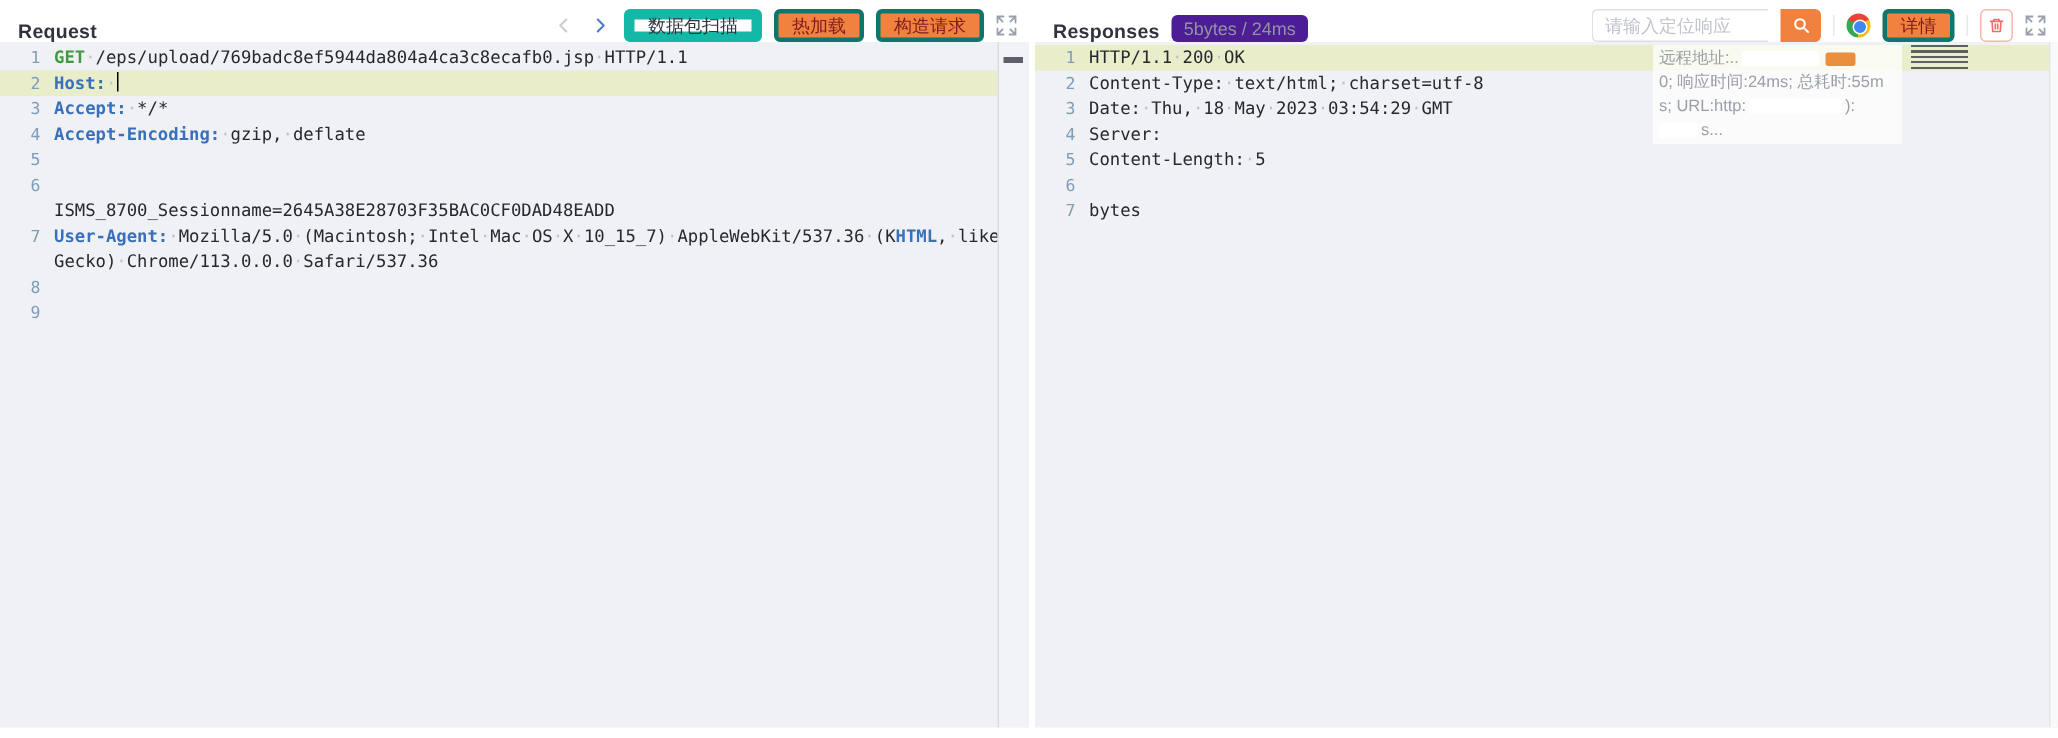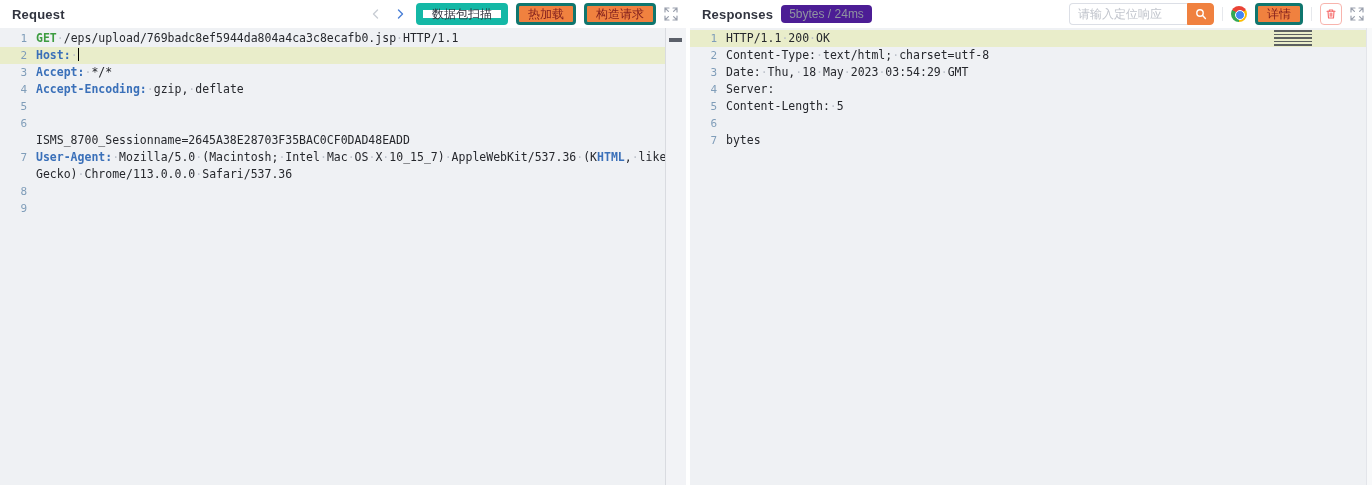--- a/index.html
+++ b/index.html
@@ -5,34 +5,34 @@
   * { margin:0; padding:0; box-sizing:border-box; }
   html,body { width:1372px; height:492px; background:#fff; overflow:hidden;
               font-family:"Liberation Sans", sans-serif; }
   .app { display:flex; width:1372px; height:492px; }
   .panel { background:#fff; display:flex; flex-direction:column; }
   .panel.left  { width:686px; }
   .panel.right { width:682px; }
   .gap { width:4px; background:#fff; }
 
   
-  .phead { height:28px; display:flex; align-items:center; padding:0 8px 0 12px;
+  .phead { height:28px; display:flex; align-items:flex-end; padding:0 8px 0 12px;
            background:#fff; flex:0 0 28px; }
   .ptitle { font-size:13px; font-weight:700; color:#31343f; letter-spacing:.2px; }
   .hgroup { margin-left:auto; display:flex; align-items:center; gap:8px; }
   .btn { height:22px; padding:0 9px; font-size:12px; border-radius:4px; cursor:pointer;
          display:inline-flex; align-items:center; font-family:"Liberation Sans",sans-serif; }
   .btn.ghost  { background:#fff; border:7px solid #14b8a6; color:#31343f; }
   .btn.orange { background:#f0813f; border:3px solid #0f766e; color:#7f1d1d; }
   .chev { width:16px; height:16px; display:inline-flex; align-items:center; justify-content:center; cursor:pointer; }
   .iconbtn { display:inline-flex; align-items:center; justify-content:center; cursor:pointer; }
   .vdiv { width:1px; height:14px; background:#e6e8ec; }
   .badge { background:#4c1d95; color:#9094a0; font-size:12px; border-radius:4px;
            padding:2px 8px; margin-left:8px; }
-  .searchbox { display:flex; align-items:center; }
+  .searchbox { display:flex; align-items:center;gap:8px; }
   .searchbox input { width:118px; height:22px; border:1px solid #dcdfe6; border-right:none;
       border-radius:4px 0 0 4px; padding:0 8px; font-size:12px; color:#31343f; outline:none; }
   .searchbox input::placeholder { color:#c0c4cc; }
   .searchbtn { width:27px; height:22px; background:#f0813f; border:1px solid #f0813f;
       border-radius:0 4px 4px 0; display:flex; align-items:center; justify-content:center; cursor:pointer; }
   .chrome { width:16px; height:16px; border-radius:50%;
       background:conic-gradient(from 60deg, #fbbc05 0 120deg, #34a853 120deg 240deg, #ea4335 240deg 360deg);
       position:relative; cursor:pointer; }
   .chrome::after { content:""; position:absolute; left:4px; top:4px; width:8px; height:8px;
       border-radius:50%; background:#4285f4; border:1.5px solid #fff; }
@@ -164,19 +164,38 @@
       <div id="res-lines">
           <div class="crow hl"><span class="ln">1</span><span class="codetext"><span>HTTP/1.1<span class="ws">·</span>200<span class="ws">·</span>OK</span></span></div>
           <div class="crow"><span class="ln">2</span><span class="codetext"><span>Content-Type:<span class="ws">·</span>text/html;<span class="ws">·</span>charset=utf-8</span></span></div>
           <div class="crow"><span class="ln">3</span><span class="codetext"><span>Date:<span class="ws">·</span>Thu,<span class="ws">·</span>18<span class="ws">·</span>May<span class="ws">·</span>2023<span class="ws">·</span>03:54:29<span class="ws">·</span>GMT</span></span></div>
           <div class="crow"><span class="ln">4</span><span class="codetext"><span>Server:</span></span></div>
           <div class="crow"><span class="ln">5</span><span class="codetext"><span>Content-Length:<span class="ws">·</span>5</span></span></div>
           <div class="crow"><span class="ln">6</span><span class="codetext"></span></div>
           <div class="crow"><span class="ln">7</span><span class="codetext"><span>bytes</span></span></div>
         </div>
 
+      <div class="resp-overlay">
+        <div class="row">
+          <span>远程地址:..</span>
+          <span class="redact" style="width:52px"></span>
+          <span class="opill"></span>
+        </div>
+        <div class="row">
+            <span>0; 响应时间:24ms; 总耗时:55m</span>
+          </div>
+        <div class="row">
+          <span>s; URL:http:</span>
+          <span class="redact" style="width:62px"></span>
+          <span>):</span>
+        </div>
+        <div class="row">
+          <span class="redact" style="width:26px"></span>
+          <span>s...</span>
+        </div>
+      </div>
 
       <div class="tinynote"></div>
       <div class="ruler-thin"></div>
     </div>
     <div class="footer-strip"></div>
   </section>
 </div>
 
 </body></html>

